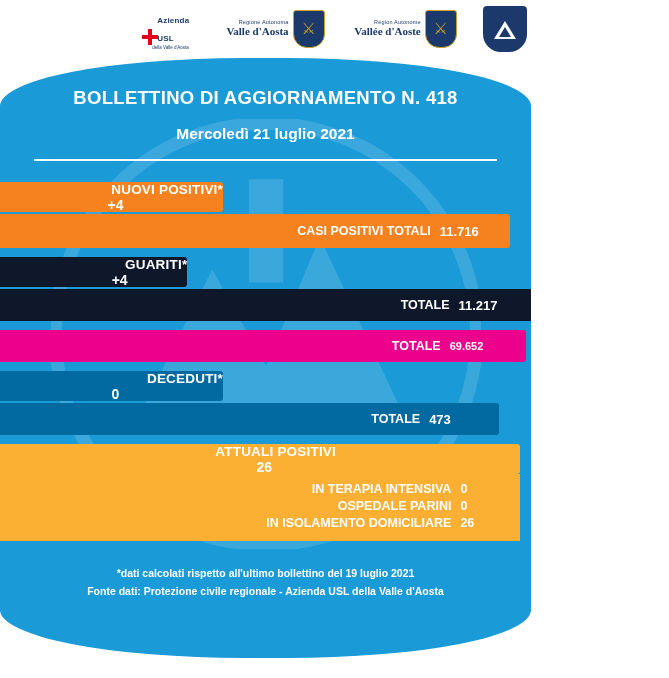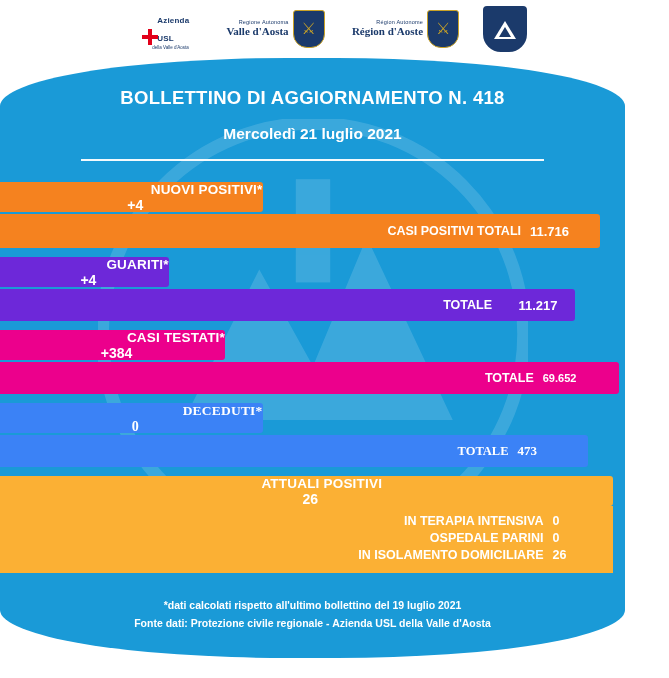--- a/index.html
+++ b/index.html
@@ -78,21 +78,21 @@
   .pc-badge .tri2{
     position:absolute;left:50%;top:58%;transform:translate(-50%,-50%);
     width:0;height:0;border-left:6px solid transparent;border-right:6px solid transparent;
     border-bottom:10px solid #1b3a6b;
   }
 
   
   .panel{
     position:absolute;
     left:0;top:58px;
-    width:625px;height:600px;
+    width:531px;height:600px;
     background:#1a9ad7;
     border-radius:46% / 8%;
     overflow:hidden;
   }
   .panel .watermark{
     position:absolute;left:50%;top:46%;
     transform:translate(-50%,-50%);
     width:430px;height:430px;
     opacity:.14;
   }
@@ -137,23 +137,23 @@
   .bar.top{padding-right:0;}
   .row-sub{
     display:flex;align-items:center;justify-content:flex-end;
     height:17px;color:#ffffff;font-size:12.5px;font-weight:bold;
   }
   .row-sub .s-lbl{text-align:right;}
   .row-sub .s-val{width:60px;margin-left:9px;text-align:left;}
 
   
   .c-orange{background:#f5821f;}
-  .c-green{background:#6d28d9;}
+  .c-green{background:#0f172a;padding-left:44px;}
   .c-magenta{background:#ec008c;}
-  .c-blue{background:#3b82f6;font-family:Liberation Serif, serif;}
+  .c-blue{background:#0369a1;}
   .c-amber{background:#fbb034;}
 
   .footer{
     position:relative;
     text-align:center;color:#ffffff;
     margin-top:24px;
     line-height:1.7;
   }
   .footer .f1{font-size:10.5px;font-weight:bold;}
   .footer .f2{font-size:10.5px;font-weight:bold;}
@@ -180,21 +180,21 @@
       <div class="r2">Valle d'Aosta</div>
     </div>
     <div class="shield">
         <span class="lion">⚔</span>
       </div>
   </div>
 
   <div class="logo logo-rava">
     <div class="rava-txt">
       <div class="r1">Région Autonome</div>
-      <div class="r2">Région d'Aoste</div>
+      <div class="r2">Vallée d'Aoste</div>
     </div>
     <div class="shield">
         <span class="lion">⚔</span>
       </div>
   </div>
 
   <div class="logo logo-pc">
     <div class="pc-badge">
       <span class="tri"></span>
         <span class="tri2"></span>
@@ -230,29 +230,25 @@
       </div>
     </div>
 
     <div class="barblock">
       <div class="bar top c-green" style="width:27%;">
         <span class="lbl">GUARITI*</span>
         <span class="val">+4</span>
       </div>
       <div class="bar bottom c-green" style="width:92%;height:32px;margin-top:2px;">
         <span class="s-lbl" style="font-size:12.5px;font-weight:bold;margin-left:auto;">TOTALE</span>
-        <span class="s-val" style="width:74px;margin-left:9px;font-size:13px;font-weight:bold;text-align:center;">11.217</span>
-      </div>
-    </div>
-
-    <div class="barblock">
-      <div class="bar top c-magenta" style="width:36%;">
-        <span class="lbl">CASI TESTATI*</span>
-        <span class="val">+384</span>
-      </div>
+        <span class="s-val" style="width:74px;margin-left:9px;font-size:13px;font-weight:bold;">11.217</span>
+      </div>
+    </div>
+
+    <div class="barblock">
       <div class="bar bottom c-magenta" style="width:99%;height:32px;margin-top:2px;">
         <span class="s-lbl" style="font-size:12.5px;font-weight:bold;margin-left:auto;">TOTALE</span>
         <span class="s-val" style="width:76px;margin-left:9px;font-size:11px;font-weight:bold;">69.652</span>
       </div>
     </div>
 
     <div class="barblock">
       <div class="bar top c-blue" style="width:42%;">
         <span class="lbl">DECEDUTI*</span>
         <span class="val">0</span>

